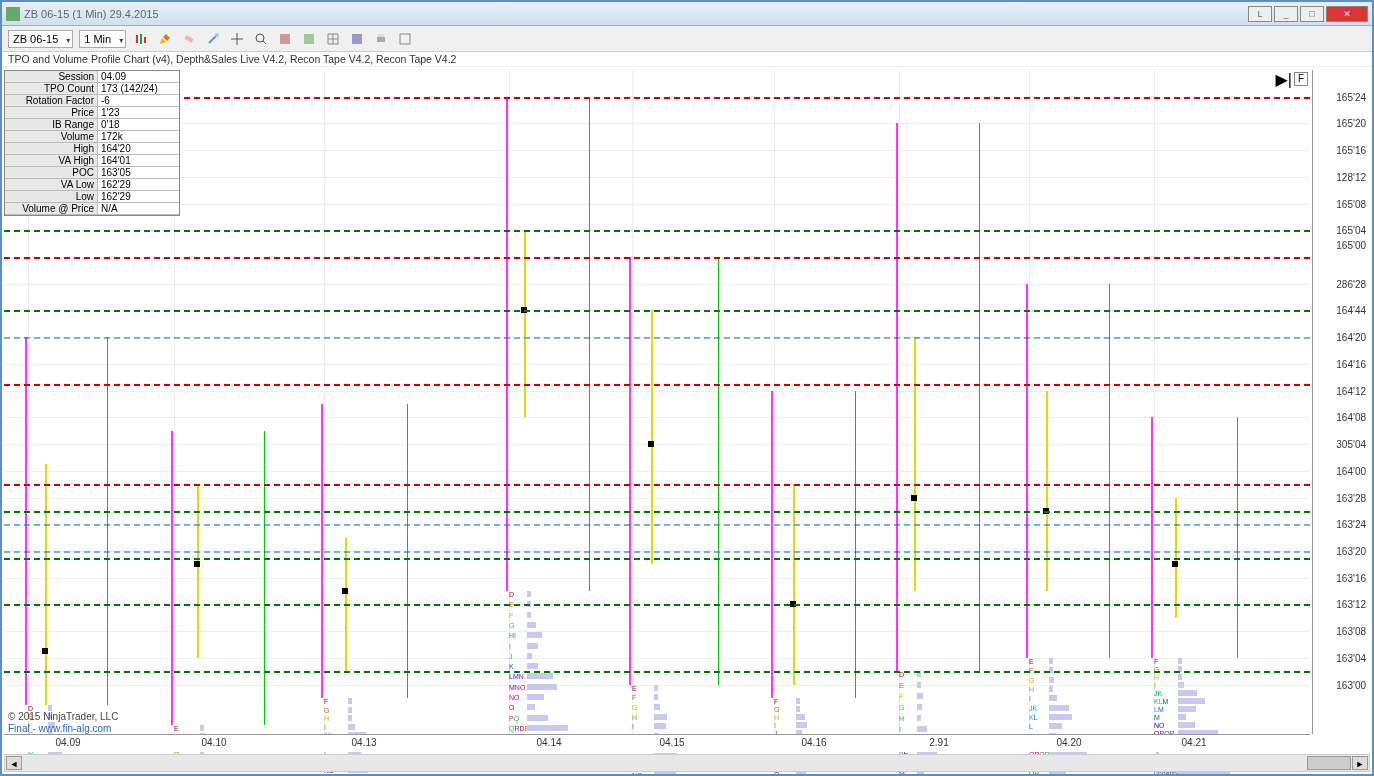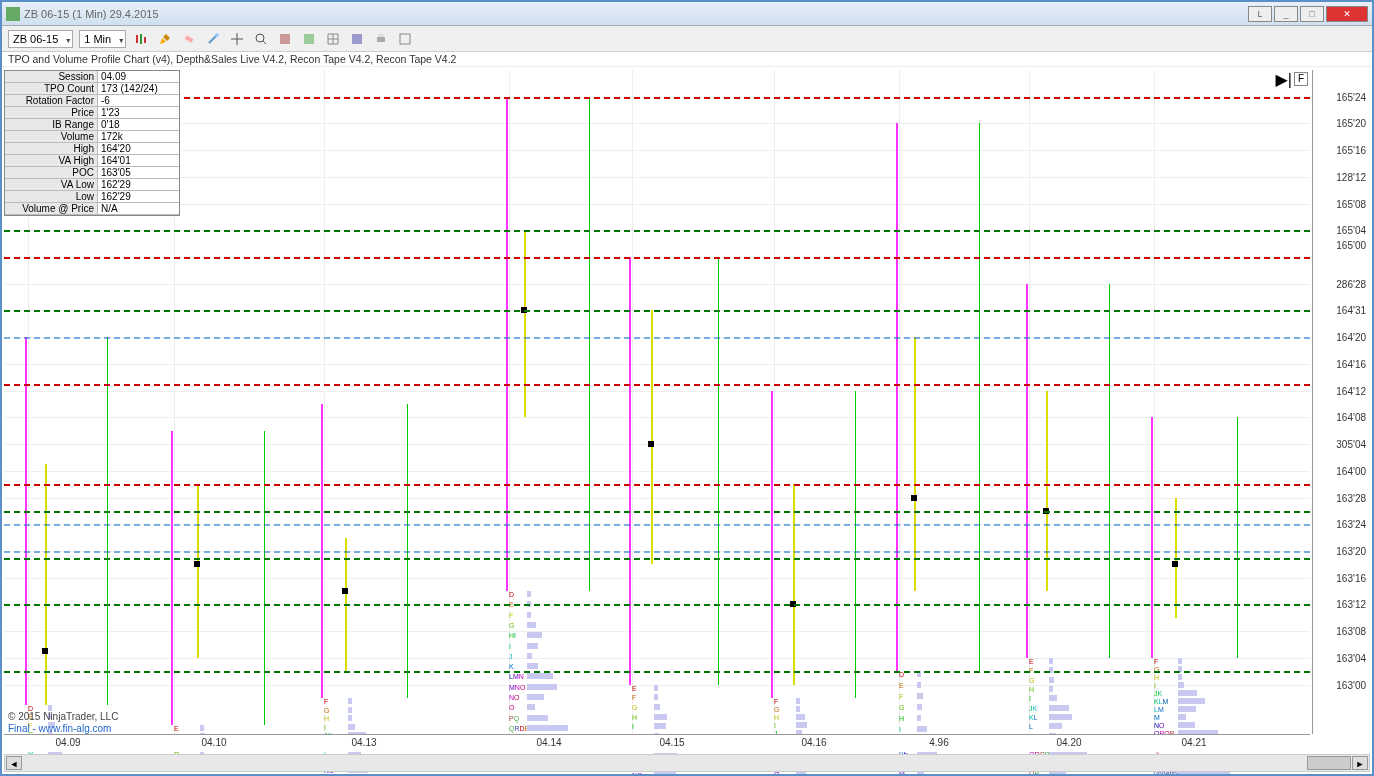--- a/index.html
+++ b/index.html
@@ -418,21 +418,21 @@
 
   <div class="yaxis" id="yaxis">
       <div class="yl" style="top:26.720000000000024px">165'24</div>
       <div class="yl" style="top:53.439999999999976px">165'20</div>
       <div class="yl" style="top:80.16px">165'16</div>
       <div class="yl" style="top:106.88000000000002px">128'12</div>
       <div class="yl" style="top:133.59999999999997px">165'08</div>
       <div class="yl" style="top:160.32px">165'04</div>
       <div class="yl" style="top:175px">165'00</div>
       <div class="yl" style="top:213.75999999999996px">286'28</div>
-      <div class="yl" style="top:240.48px">164'31</div>
+      <div class="yl" style="top:240.48px">164'44</div>
       <div class="yl" style="top:267.2px">164'20</div>
       <div class="yl" style="top:293.91999999999996px">164'16</div>
       <div class="yl" style="top:320.64px">164'12</div>
       <div class="yl" style="top:347.36px">164'08</div>
       <div class="yl" style="top:374.08000000000004px">305'04</div>
       <div class="yl" style="top:400.8px">164'00</div>
       <div class="yl" style="top:427.52px">163'28</div>
       <div class="yl" style="top:454.23999999999995px">163'24</div>
       <div class="yl" style="top:480.96px">163'20</div>
       <div class="yl" style="top:507.68px">163'16</div>
@@ -441,21 +441,21 @@
       <div class="yl" style="top:587.84px">163'04</div>
       <div class="yl" style="top:614.5600000000001px">163'00</div>
     </div>
   <div class="xaxis" id="xaxis">
       <div class="xl" style="left:64px">04.09</div>
       <div class="xl" style="left:210px">04.10</div>
       <div class="xl" style="left:360px">04.13</div>
       <div class="xl" style="left:545px">04.14</div>
       <div class="xl" style="left:668px">04.15</div>
       <div class="xl" style="left:810px">04.16</div>
-      <div class="xl" style="left:935px">4.96</div>
+      <div class="xl" style="left:935px">2.91</div>
       <div class="xl" style="left:1065px">04.20</div>
       <div class="xl" style="left:1190px">04.21</div>
     </div>
 
   <div class="copyright">© 2015 NinjaTrader, LLC</div>
   <div class="final">Final - www.fin-alg.com</div>
   <span class="play">▶|</span>
   <span class="fbtn">F</span>
 </div>
 

